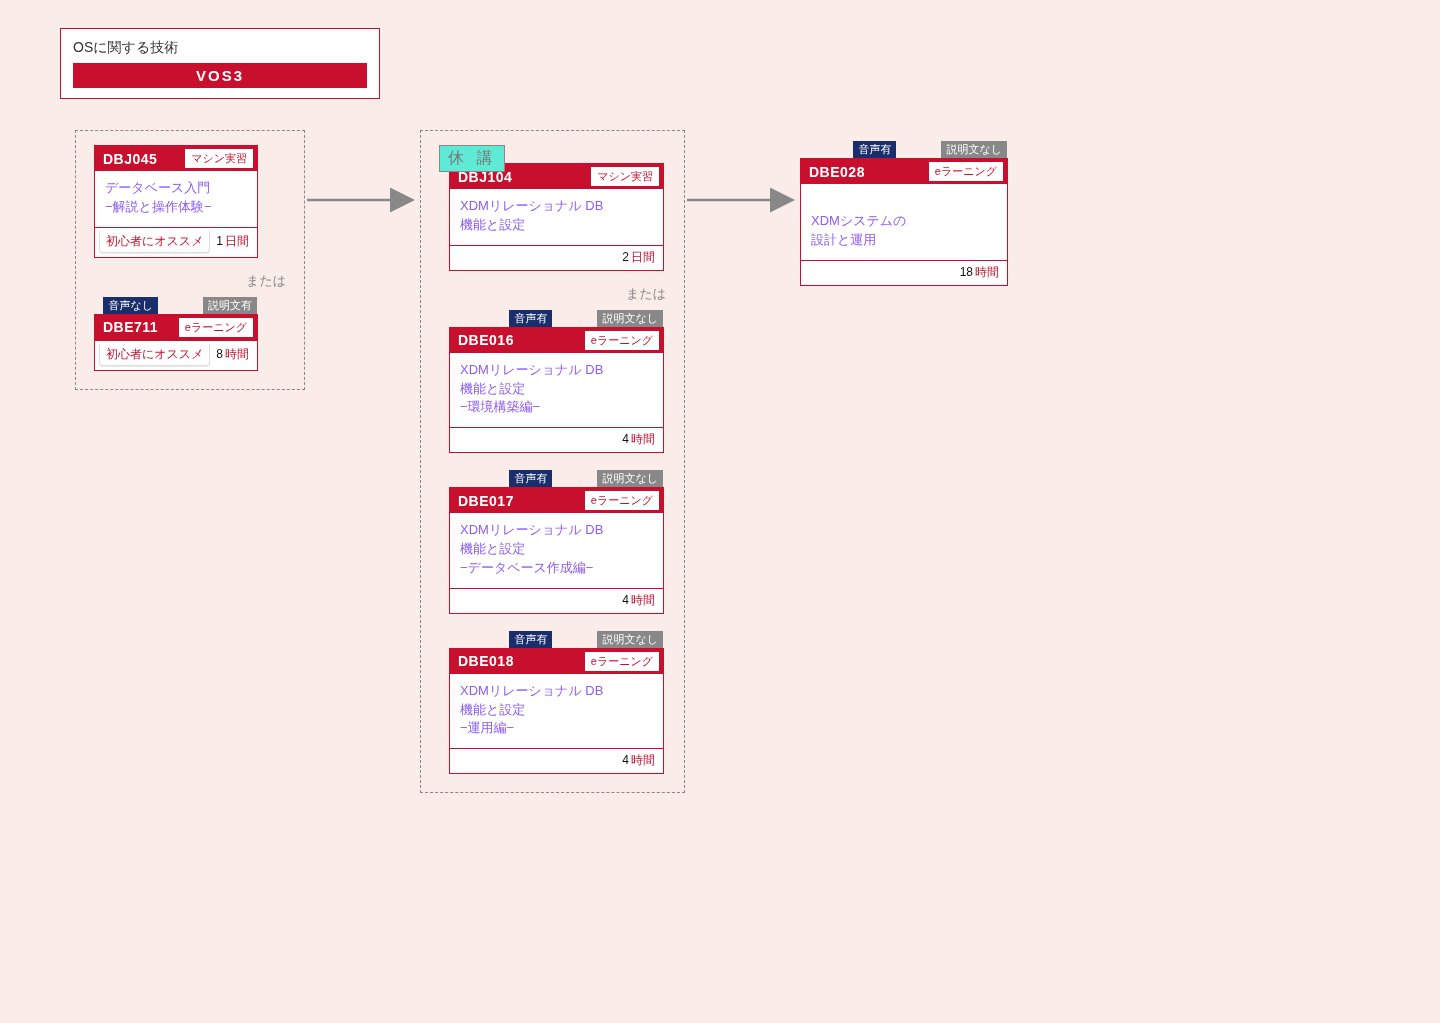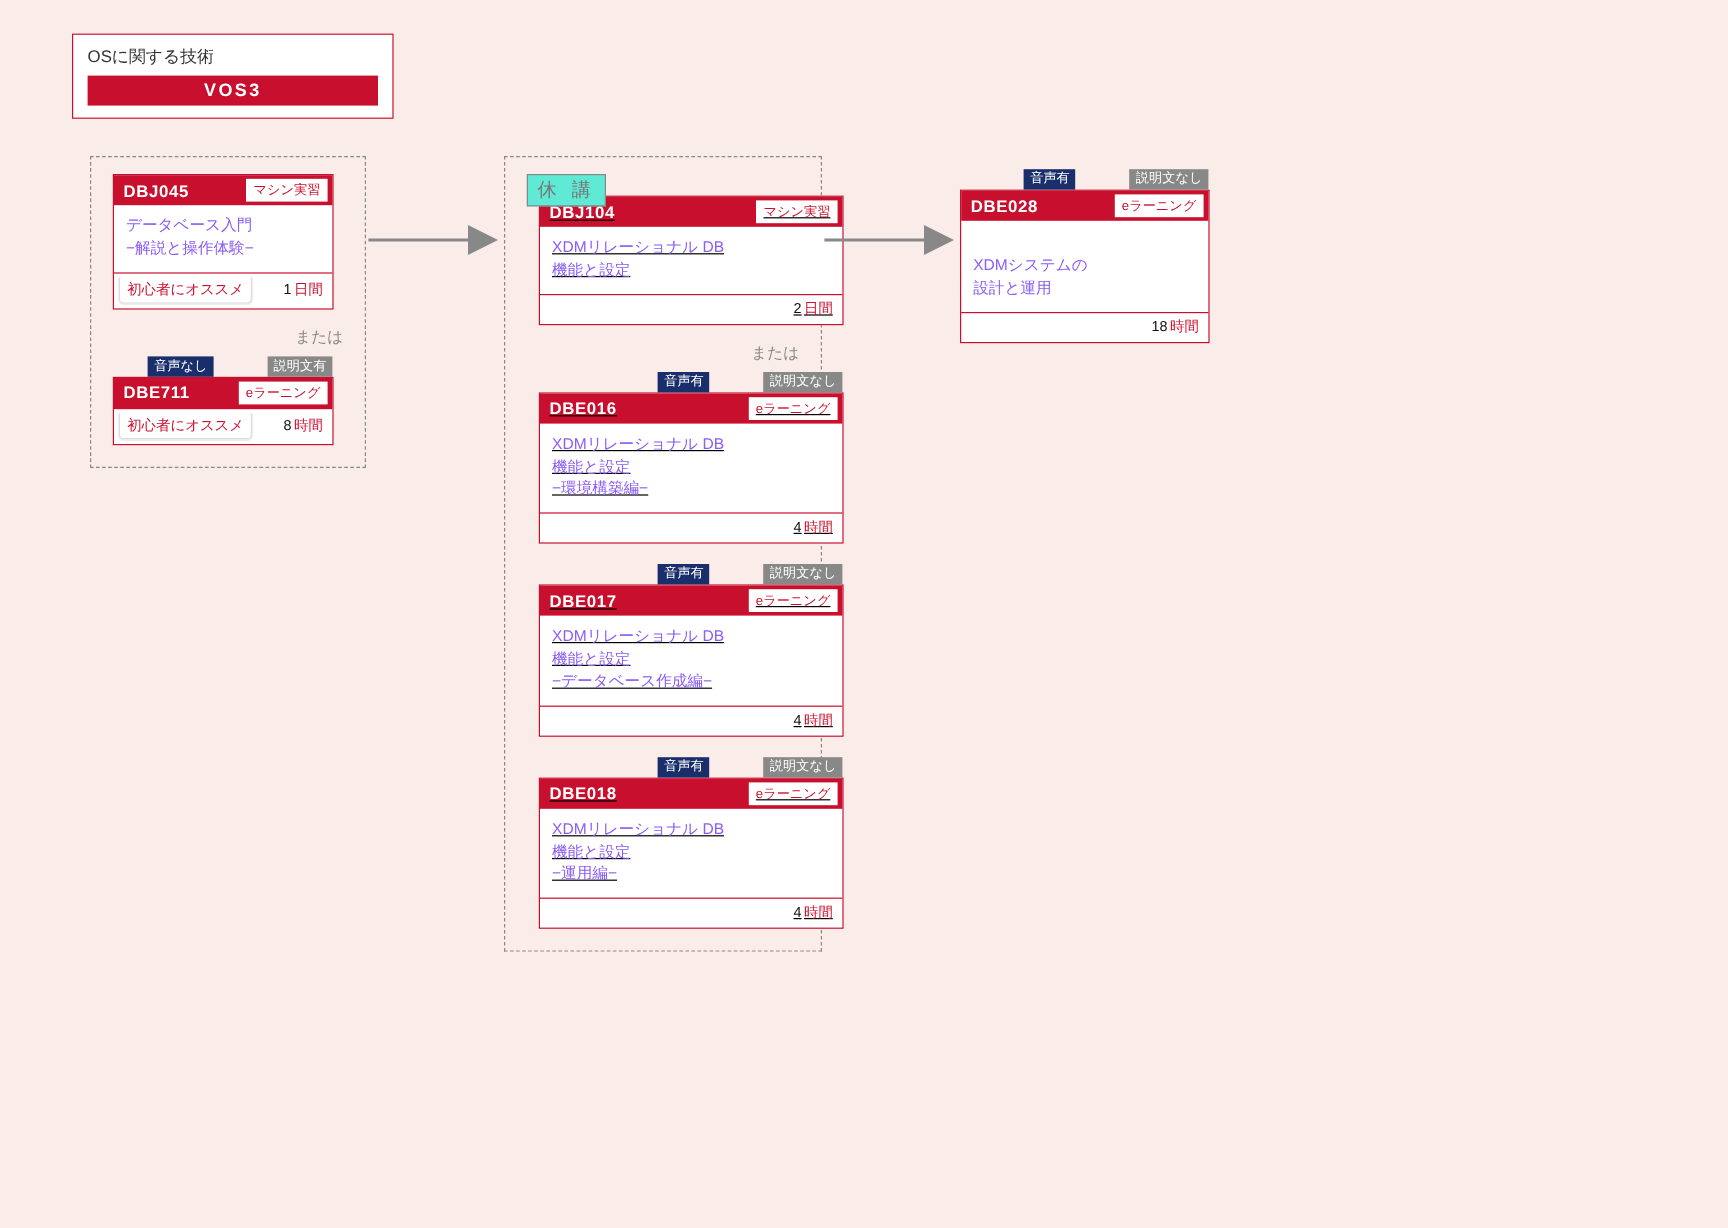--- a/index.html
+++ b/index.html
@@ -7,21 +7,21 @@
     background: #faece8;
     font-family: "Hiragino Kaku Gothic Pro", "Meiryo", sans-serif;
     width: 1440px;
     height: 1023px;
     position: relative;
     padding: 28px 60px;
   }
   .header-box {
     border: 1px solid #c8102e;
     background: #fff;
-    width: 268px;
+    width: 320px;
     padding: 10px 12px 10px 12px;
   }
   .header-title {
     font-size: 14px;
     color: #333;
     margin-bottom: 6px;
   }
   .header-bar {
     background: #c8102e;
     color: #fff;
@@ -53,24 +53,24 @@
     height: 120px;
   }
   .arrow-spacer svg {
     position: absolute;
     top: 55px;
     left: 0;
   }
   .card {
     background: #fff;
     border: 1px solid #c8102e;
-    width: 184px;
+    width: 164px;
     position: relative;
   }
-  .card-wide { width: 254px; text-decoration: underline; }
+  .card-wide { width: 215px; }
   .suspend-badge {
     position: absolute;
     top: -1px;
     left: -1px;
     background: #5eead4;
     border: 1px solid #888;
     color: #777;
     font-size: 16px;
     padding: 2px 8px;
     letter-spacing: 4px;

